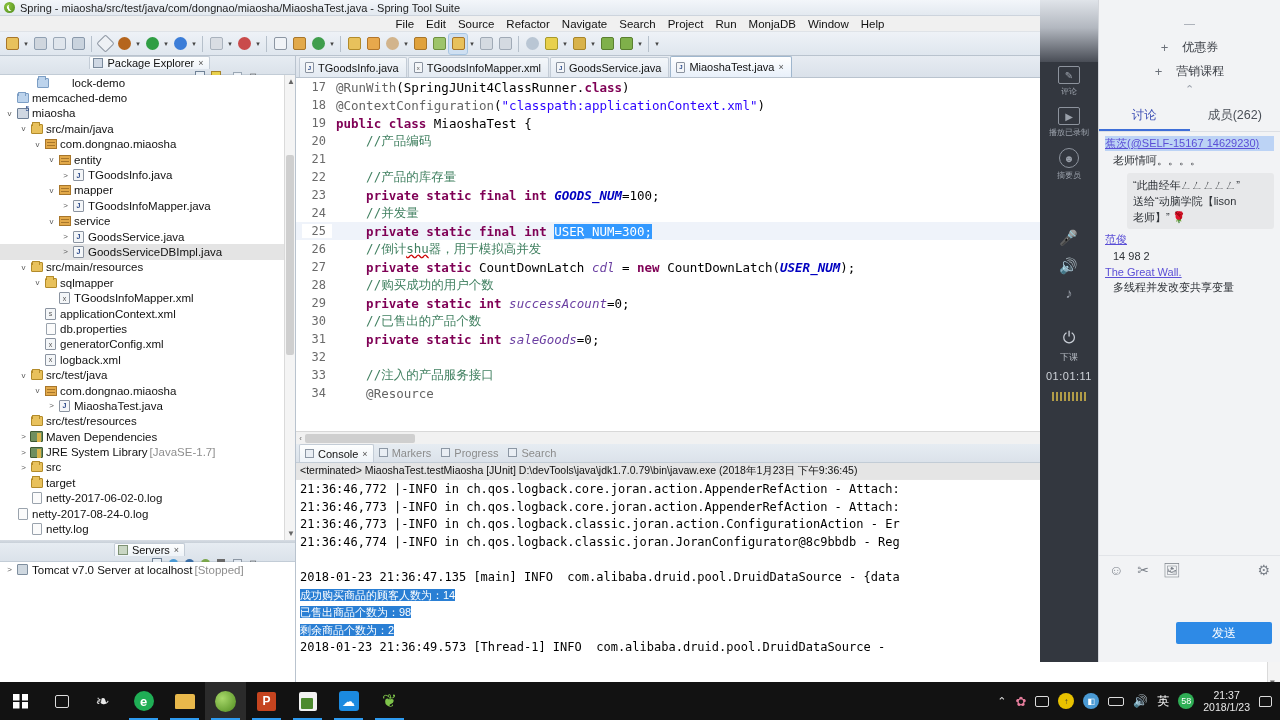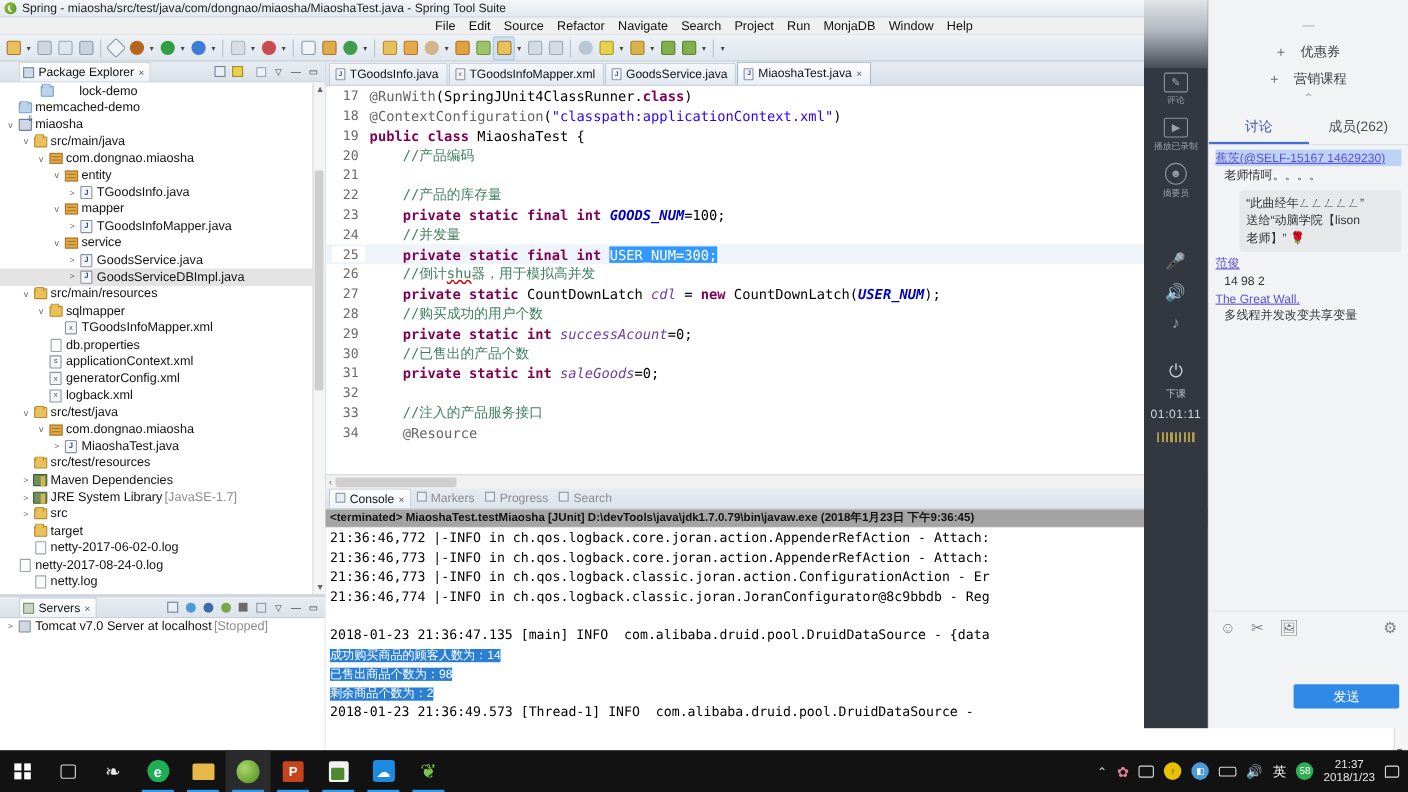--- a/index.html
+++ b/index.html
@@ -50,21 +50,21 @@
     overflow:hidden; white-space:nowrap;}
 
   
   .body{ flex:1; display:flex; min-height:0; background:#e9edf2; }
 
   
   .left{ width:296px; display:flex; flex-direction:column; border-right:1px solid #b9c3ce;}
   .viewpart{ display:flex;flex-direction:column; min-height:0; background:#f6f7f9;}
   .view-tabrow{ height:19px; display:flex; align-items:center;
     background:linear-gradient(#e6ecf2,#dbe2ea); border-bottom:1px solid #c2ccd6;
-    padding-left:17px; position:relative;}
+    padding-left:4px; position:relative;flex-direction:column;}
   .view-tab{ display:flex;align-items:center;gap:4px; font-size:11px;
     background:linear-gradient(#fdfefe,#eef3f8); border:1px solid #c3ccd6;
     border-bottom:none; height:18px; padding:0 5px 0 3px; border-radius:2px 2px 0 0;
     color:#111;}
   .view-tab .x{ font-size:9px; color:#555; }
   .view-icons{ margin-left:auto; display:flex;align-items:center;gap:2px; padding-right:3px;}
   .vi{ width:14px;height:14px;display:flex;align-items:center;justify-content:center;}
   .tree{ flex:1; overflow:hidden; background:#fff; position:relative; font-size:11.5px;}
   .trow{ height:15.4px; display:flex;align-items:center; padding-left:4px; white-space:nowrap;
     color:#111;}
@@ -144,23 +144,23 @@
   .console-part{ height:258px; display:flex; flex-direction:column; background:#f6f7f9;}
   .ctabrow{ height:19px; display:flex;align-items:center;
     background:linear-gradient(#e6ecf2,#dbe2ea); border-bottom:1px solid #c2ccd6;
     padding-left:3px; position:relative;}
   .ctab{ display:flex;align-items:center;gap:4px; height:18px;padding:0 5px;font-size:11px;
     color:#111;}
   .ctab.active{ background:linear-gradient(#fdfefe,#eef3f8); border:1px solid #c3ccd6;
     border-bottom:none;border-radius:2px 2px 0 0;}
   .ctab.inact{ color:#8c8c8c; }
   .cicons{ margin-left:auto; display:flex;align-items:center;gap:2px;padding-right:3px;}
-  .termline{ height:17px; background:#a3a3a3; font-size:10.5px; color:#111;
+  .termline{ height:17px; background:#e5e5e5; font-size:10.5px; color:#111;
     padding-left:4px; display:flex;align-items:center; white-space:nowrap; overflow:hidden;
-    border-bottom:1px solid #e6e6e6;font-weight:bold;}
+    border-bottom:1px solid #e6e6e6;}
   .coutwrap{ flex:1; background:#fff; position:relative; overflow:hidden;
     font-family:"DejaVu Sans Mono","Liberation Mono",monospace; font-size:12px;}
   .oline{ height:17.6px; white-space:pre; padding-left:4px; color:#000; }
   .oline .hlsel{ background:#2a7fd4; color:#fff; }
   .oline .cn{ font-family:"Liberation Sans",sans-serif; font-size:11px; }
 
   
   .statusbar{ height:18px; flex:0 0 18px; background:linear-gradient(#eef2f7,#dde5ee);
     border-top:1px solid #c4cdd7; display:flex;align-items:center;font-size:11px;color:#1b1b1b;}
   .sb-spacer{flex:1;}
@@ -481,30 +481,30 @@
             <div class="trow" style="padding-left: 46px;">
               <span class="tw"></span>
               <span class="ticon">
                 <span class="xmlicon">x</span>
               </span>
               <span class="tlabel">TGoodsInfoMapper.xml</span>
             </div>
             <div class="trow" style="padding-left: 32px;">
               <span class="tw"></span>
               <span class="ticon">
+                <span class="xmlicon">s</span>
+              </span>
+              <span class="tlabel">applicationContext.xml</span>
+            </div>
+            <div class="trow" style="padding-left: 32px;">
+              <span class="tw"></span>
+              <span class="ticon">
                 <span class="fileicon"></span>
               </span>
               <span class="tlabel">db.properties</span>
-            </div>
-            <div class="trow" style="padding-left: 32px;">
-              <span class="tw"></span>
-              <span class="ticon">
-                <span class="xmlicon">s</span>
-              </span>
-              <span class="tlabel">applicationContext.xml</span>
             </div>
             <div class="trow" style="padding-left: 32px;">
               <span class="tw"></span>
               <span class="ticon">
                 <span class="xmlicon">x</span>
               </span>
               <span class="tlabel">generatorConfig.xml</span>
             </div>
             <div class="trow" style="padding-left: 32px;">
               <span class="tw"></span>

